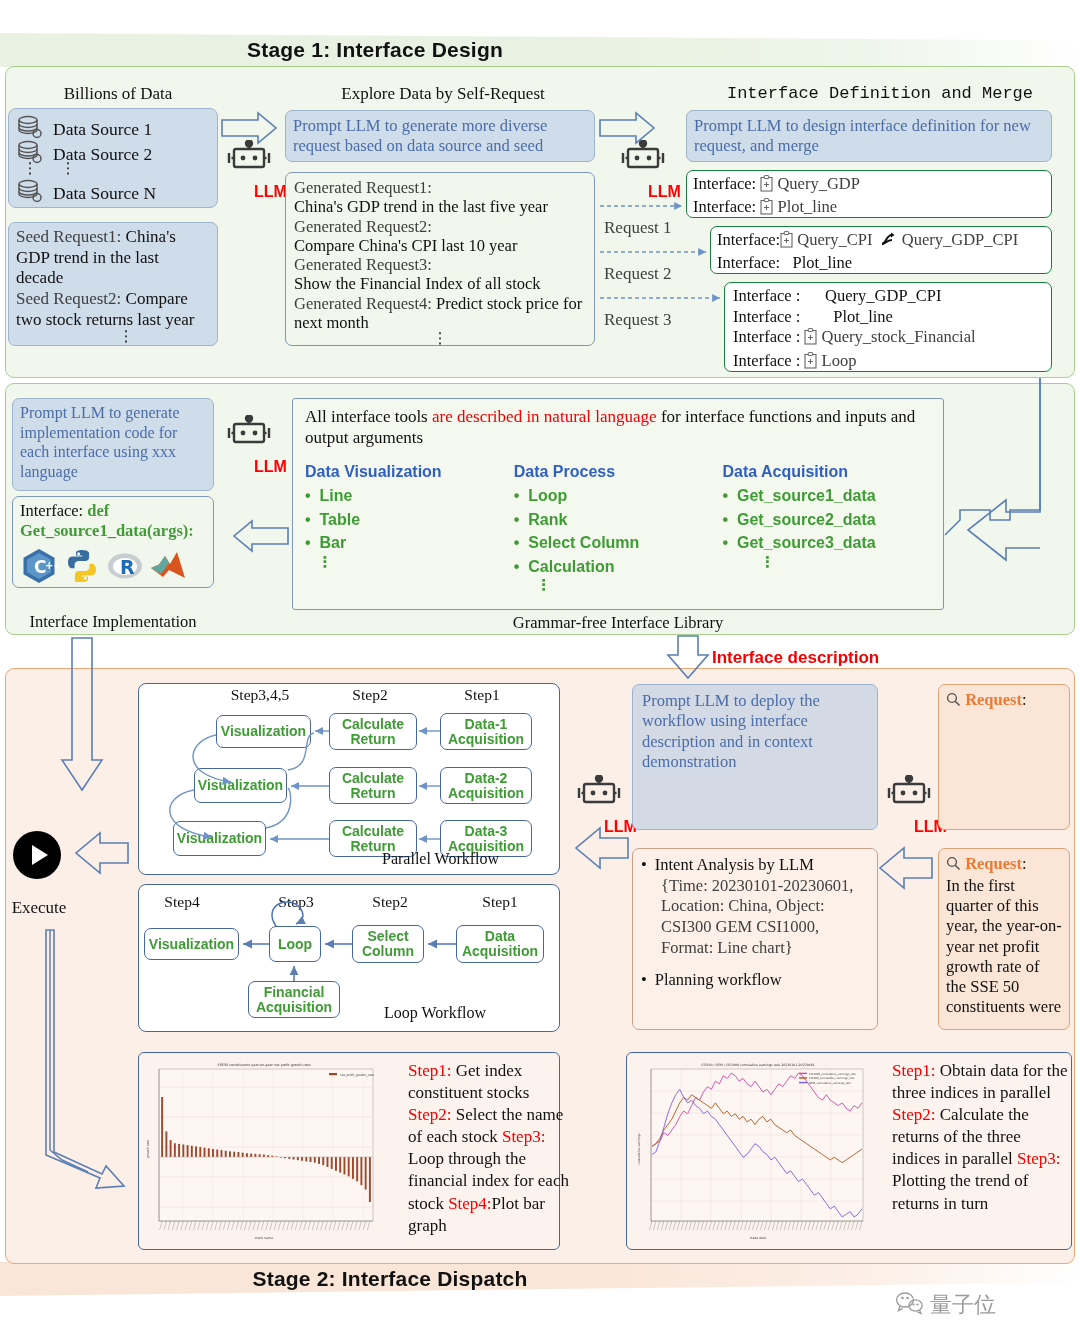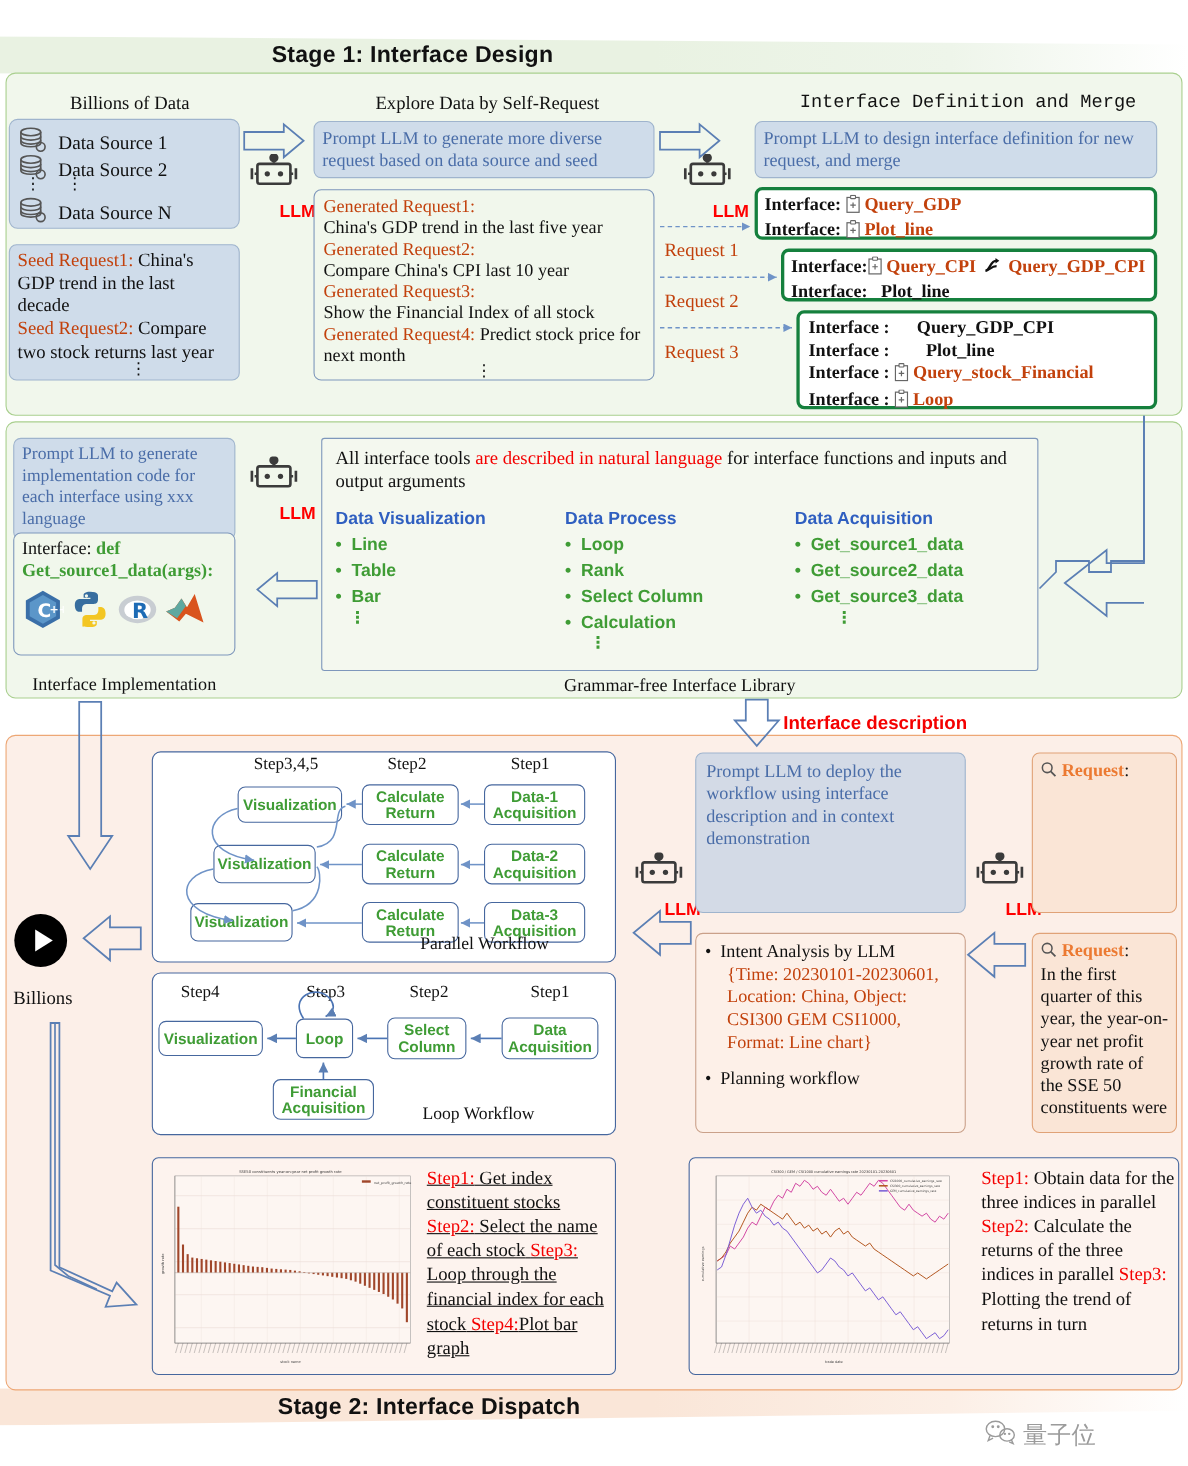--- a/index.html
+++ b/index.html
@@ -22,25 +22,25 @@
           border:1.5px solid #a9cf8e;border-radius:9px;}
   #s1-bot{left:5px;top:383px;width:1070px;height:252px;background:#f1f7ec;
           border:1.5px solid #a9cf8e;border-radius:9px;}
   #s2{left:5px;top:668px;width:1070px;height:596px;background:#fcefe8;
       border:1.5px solid #eda775;border-radius:9px;}
   
   .bx{position:absolute;box-sizing:border-box;border-radius:7px;
       padding:4px 7px;line-height:1.22;}
   .blue{background:#cfdcea;border:1px solid #9fb4cd;color:#4a6da8;font-size:16.5px;}
   .lightbox{background:#f1f7ec;border:1px solid #7e97bb;font-size:16.5px;}
-  .whitebox{background:#ffffff;border:3px solid #15803d;font-size:16.5px;font-weight:bold;}
+  .whitebox{background:#ffffff;border:1px solid #15803d;font-size:16.5px;}
   .colhead{position:absolute;font-size:17px;text-align:center;}
   .cap{position:absolute;font-size:16.5px;text-align:center;}
   
-  .or{color:#c2410c;}
+  .or{color:#404040;}
   .orb{color:#ec7a32;font-weight:bold;}
   .rd{color:#f40000;}
   .gr{color:#3f9c35;font-weight:bold;}
   .bl{color:#2f5fc0;font-weight:bold;}
   .bk{color:#111;}
   
   .llm{position:absolute;text-align:center;}
   .llm .lab{color:#ff0000;font-weight:bold;font-size:16px;
             font-family:"Liberation Sans","DejaVu Sans",sans-serif;margin-top:1px;padding-left:36px;}
   
@@ -248,21 +248,21 @@
   </span>
   <span class="or">Loop</span>
 </div>
 
 <div class="panel" id="s1-bot"></div>
 
 <div class="bx blue" style="left:12px;top:398px;width:202px;height:93px;padding:4px 7px;font-size:16px;line-height:1.22;">
   <span>Prompt LLM to generate implementation code for each interface using xxx language</span>
 </div>
 
-<div class="bx lightbox" style="left:12px;top:484px;width:202px;height:112px;padding:4px 7px;font-size:16.5px;background:#f1f7ec;">
+<div class="bx lightbox" style="left:12px;top:496px;width:202px;height:92px;padding:4px 7px;font-size:16.5px;background:#f1f7ec;">
   <span class="bk">Interface: </span><span class="gr">def</span><br>
   <span class="gr">Get_source1_data(args):</span>
   <div style="margin-top:6px;display:flex;gap:5px;align-items:center;">
     <span>
       <svg width="38" height="38" viewBox="0 0 38 38">
           <polygon points="19,2 34.5,10.8 34.5,27.2 19,36 3.5,27.2 3.5,10.8" fill="#3a6fa8"></polygon>
           <polygon points="19,6 31,12.8 31,25.2 19,32 7,25.2 7,12.8" fill="#5b96c9"></polygon>
           <text x="14" y="26" font-family="DejaVu Sans" font-size="17" font-weight="bold" fill="#fff">C</text>
           <text x="25" y="22" font-family="DejaVu Sans" font-size="10" font-weight="bold" fill="#fff">++</text>
         </svg>
@@ -338,21 +338,21 @@
 
 <div class="rd" style="position:absolute;left:712px;top:648px;font-size:17px;font-weight:bold;font-family:'Liberation Sans','DejaVu Sans',sans-serif;">Interface description</div>
 
 <div class="panel" id="s2"></div>
 
 <div style="position:absolute;left:13px;top:831px;width:48px;height:48px;border-radius:50%;background:#000;">
   <svg width="48" height="48" viewBox="0 0 48 48">
       <polygon points="19,14 35,24 19,34" fill="#fff"></polygon>
     </svg>
 </div>
-<div class="execlab" style="left:0px;top:898px;width:78px;">Billions</div>
+<div class="execlab" style="left:0px;top:898px;width:78px;">Execute</div>
 
 <div style="position:absolute;left:138px;top:683px;width:420px;height:190px;background:#fff;border:1.5px solid #46679e;border-radius:8px;"></div>
 <div class="steplab" style="left:200px;top:686px;width:120px;">Step3,4,5</div>
 <div class="steplab" style="left:325px;top:686px;width:90px;">Step2</div>
 <div class="steplab" style="left:437px;top:686px;width:90px;">Step1</div>
 
 <div class="node" style="left:216px;top:715px;width:95px;height:33px;">
     <span>Visualization</span>
   </div>
 <div class="node" style="left:329px;top:713px;width:88px;height:37px;">
@@ -609,21 +609,21 @@
         <line x1="201.44" y1="164" x2="198.94" y2="173"></line>
         <line x1="205.68" y1="164" x2="203.18" y2="173"></line>
         <line x1="209.92" y1="164" x2="207.42" y2="173"></line>
         <line x1="214.16" y1="164" x2="211.66" y2="173"></line>
         <line x1="218.40" y1="164" x2="215.90" y2="173"></line>
         <line x1="222.64" y1="164" x2="220.14" y2="173"></line>
         <line x1="226.88" y1="164" x2="224.38" y2="173"></line>
       </g>
   </svg>
 </div>
-<div class="resultText" style="left:388px;top:1060px;width:168px;text-decoration:underline;">
+<div class="resultText" style="left:408px;top:1060px;width:168px;">
   <b>Step1:</b><span> Get index constituent stocks</span>
   <b>Step2:</b><span> Select the name of each stock</span>
   <b>Step3:</b><span> Loop through the financial index for each stock</span>
   <b>Step4:</b><span>Plot bar graph</span>
 </div>
 
 <div style="position:absolute;left:626px;top:1052px;width:444px;height:196px;background:#fdf3ee;border:1.5px solid #46679e;border-radius:6px;"></div>
 <div class="chartbox" style="left:631px;top:1057px;width:255px;height:186px;">
   <svg width="255" height="186" viewBox="0 0 255 186">
     <rect x="0" y="0" width="255" height="186" fill="#fdf3ee"></rect>

